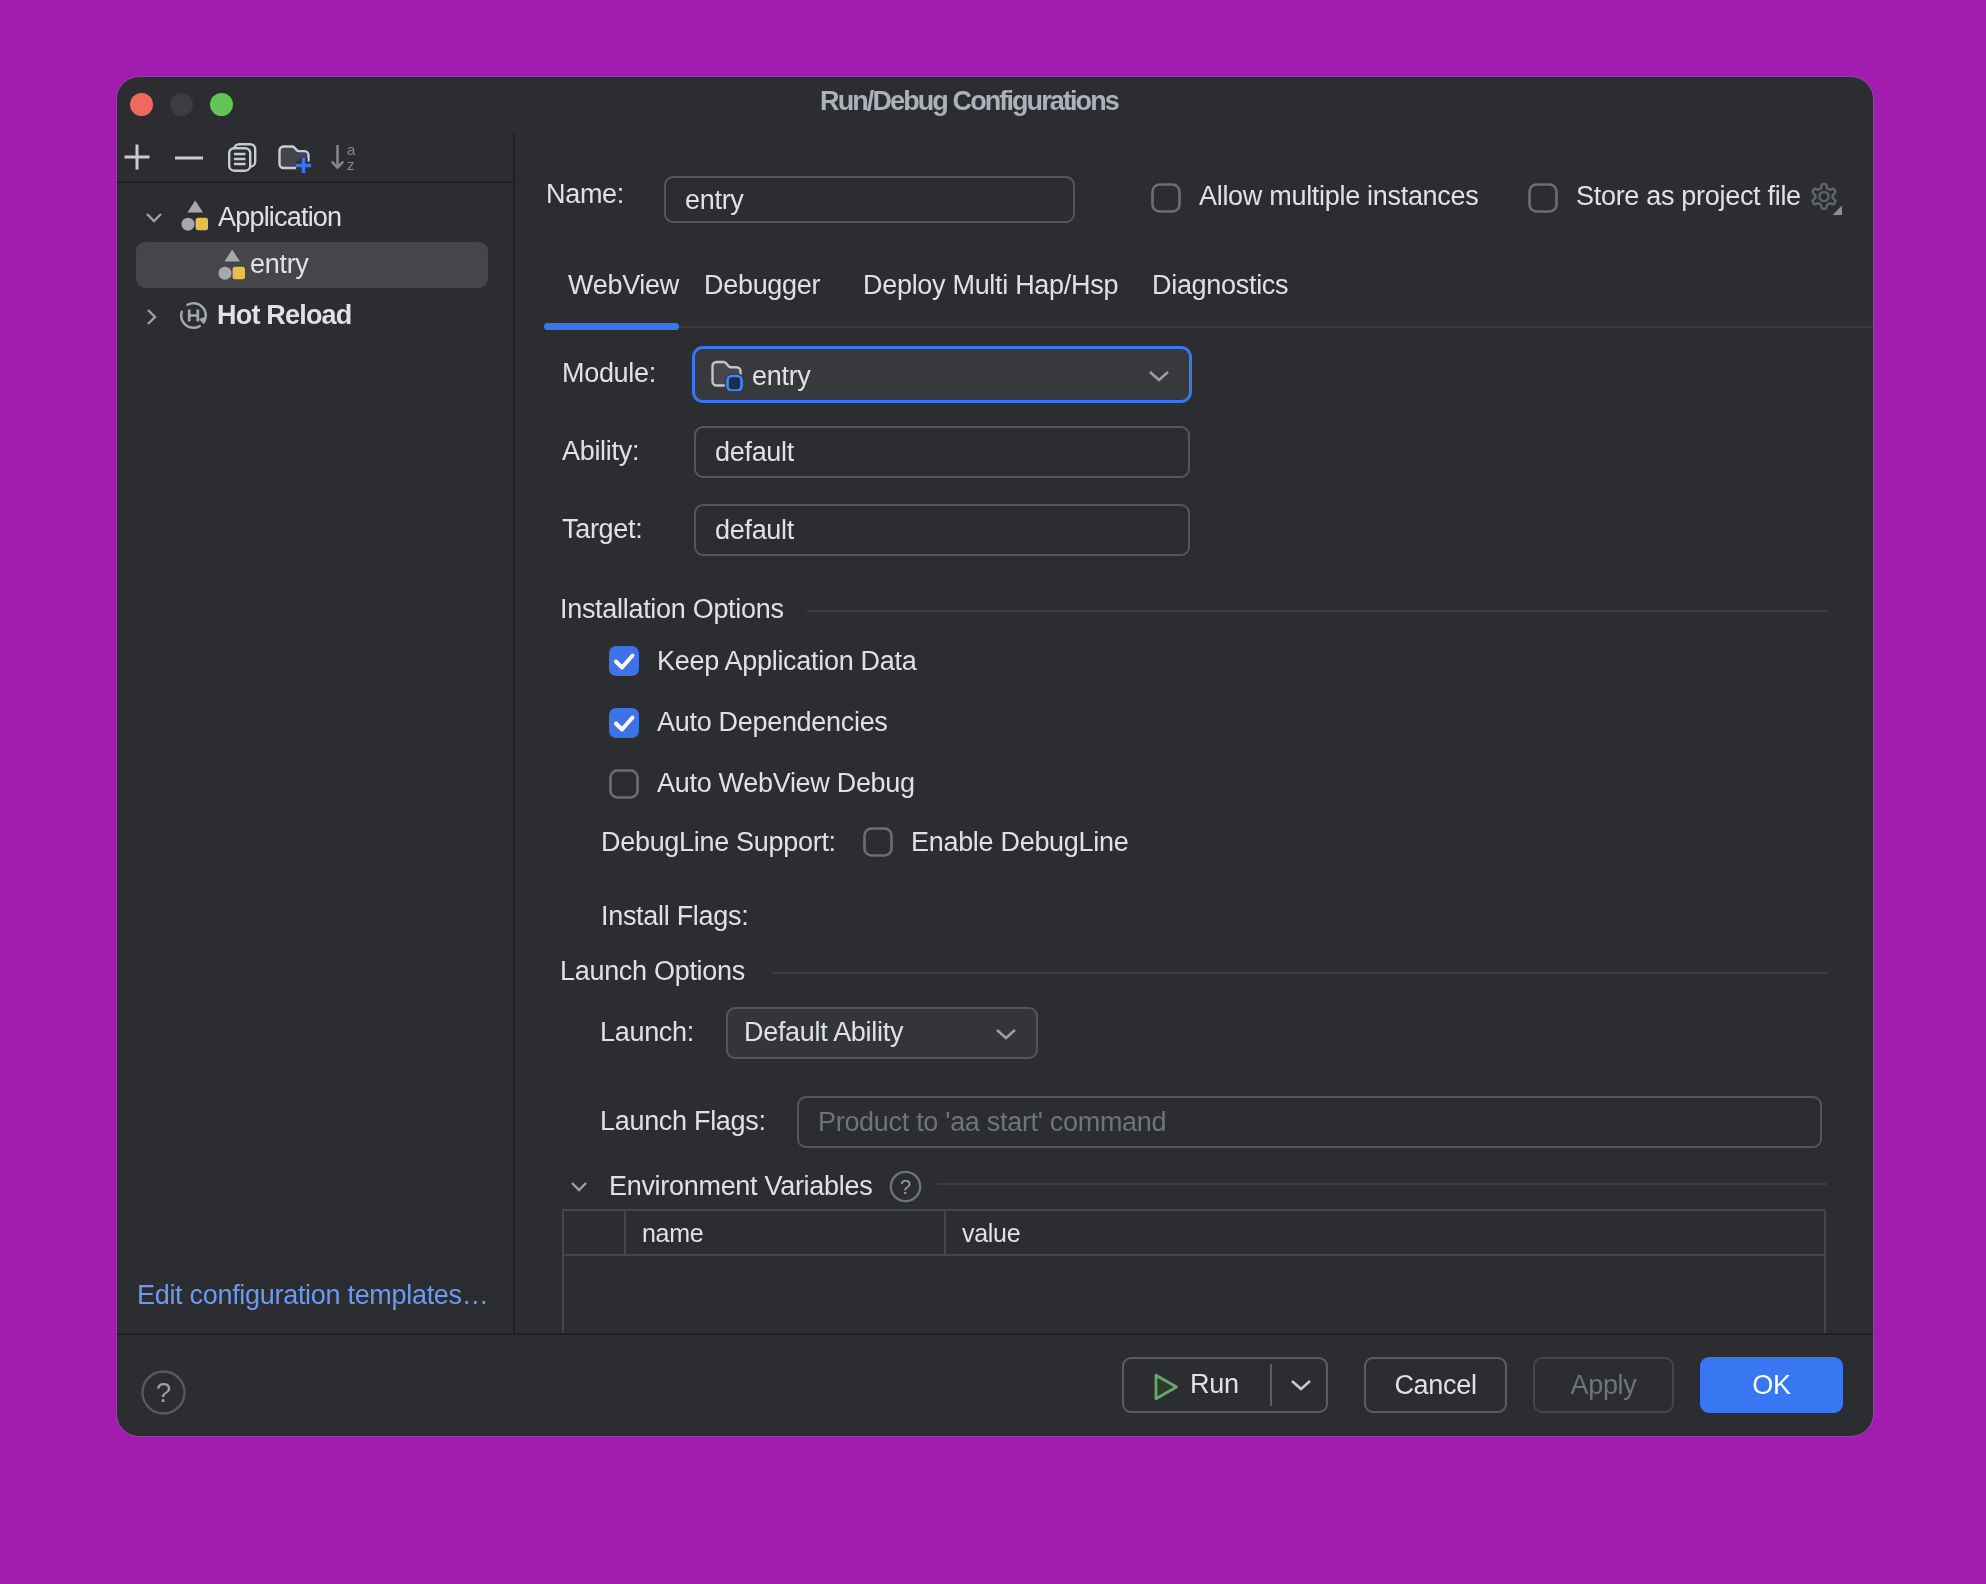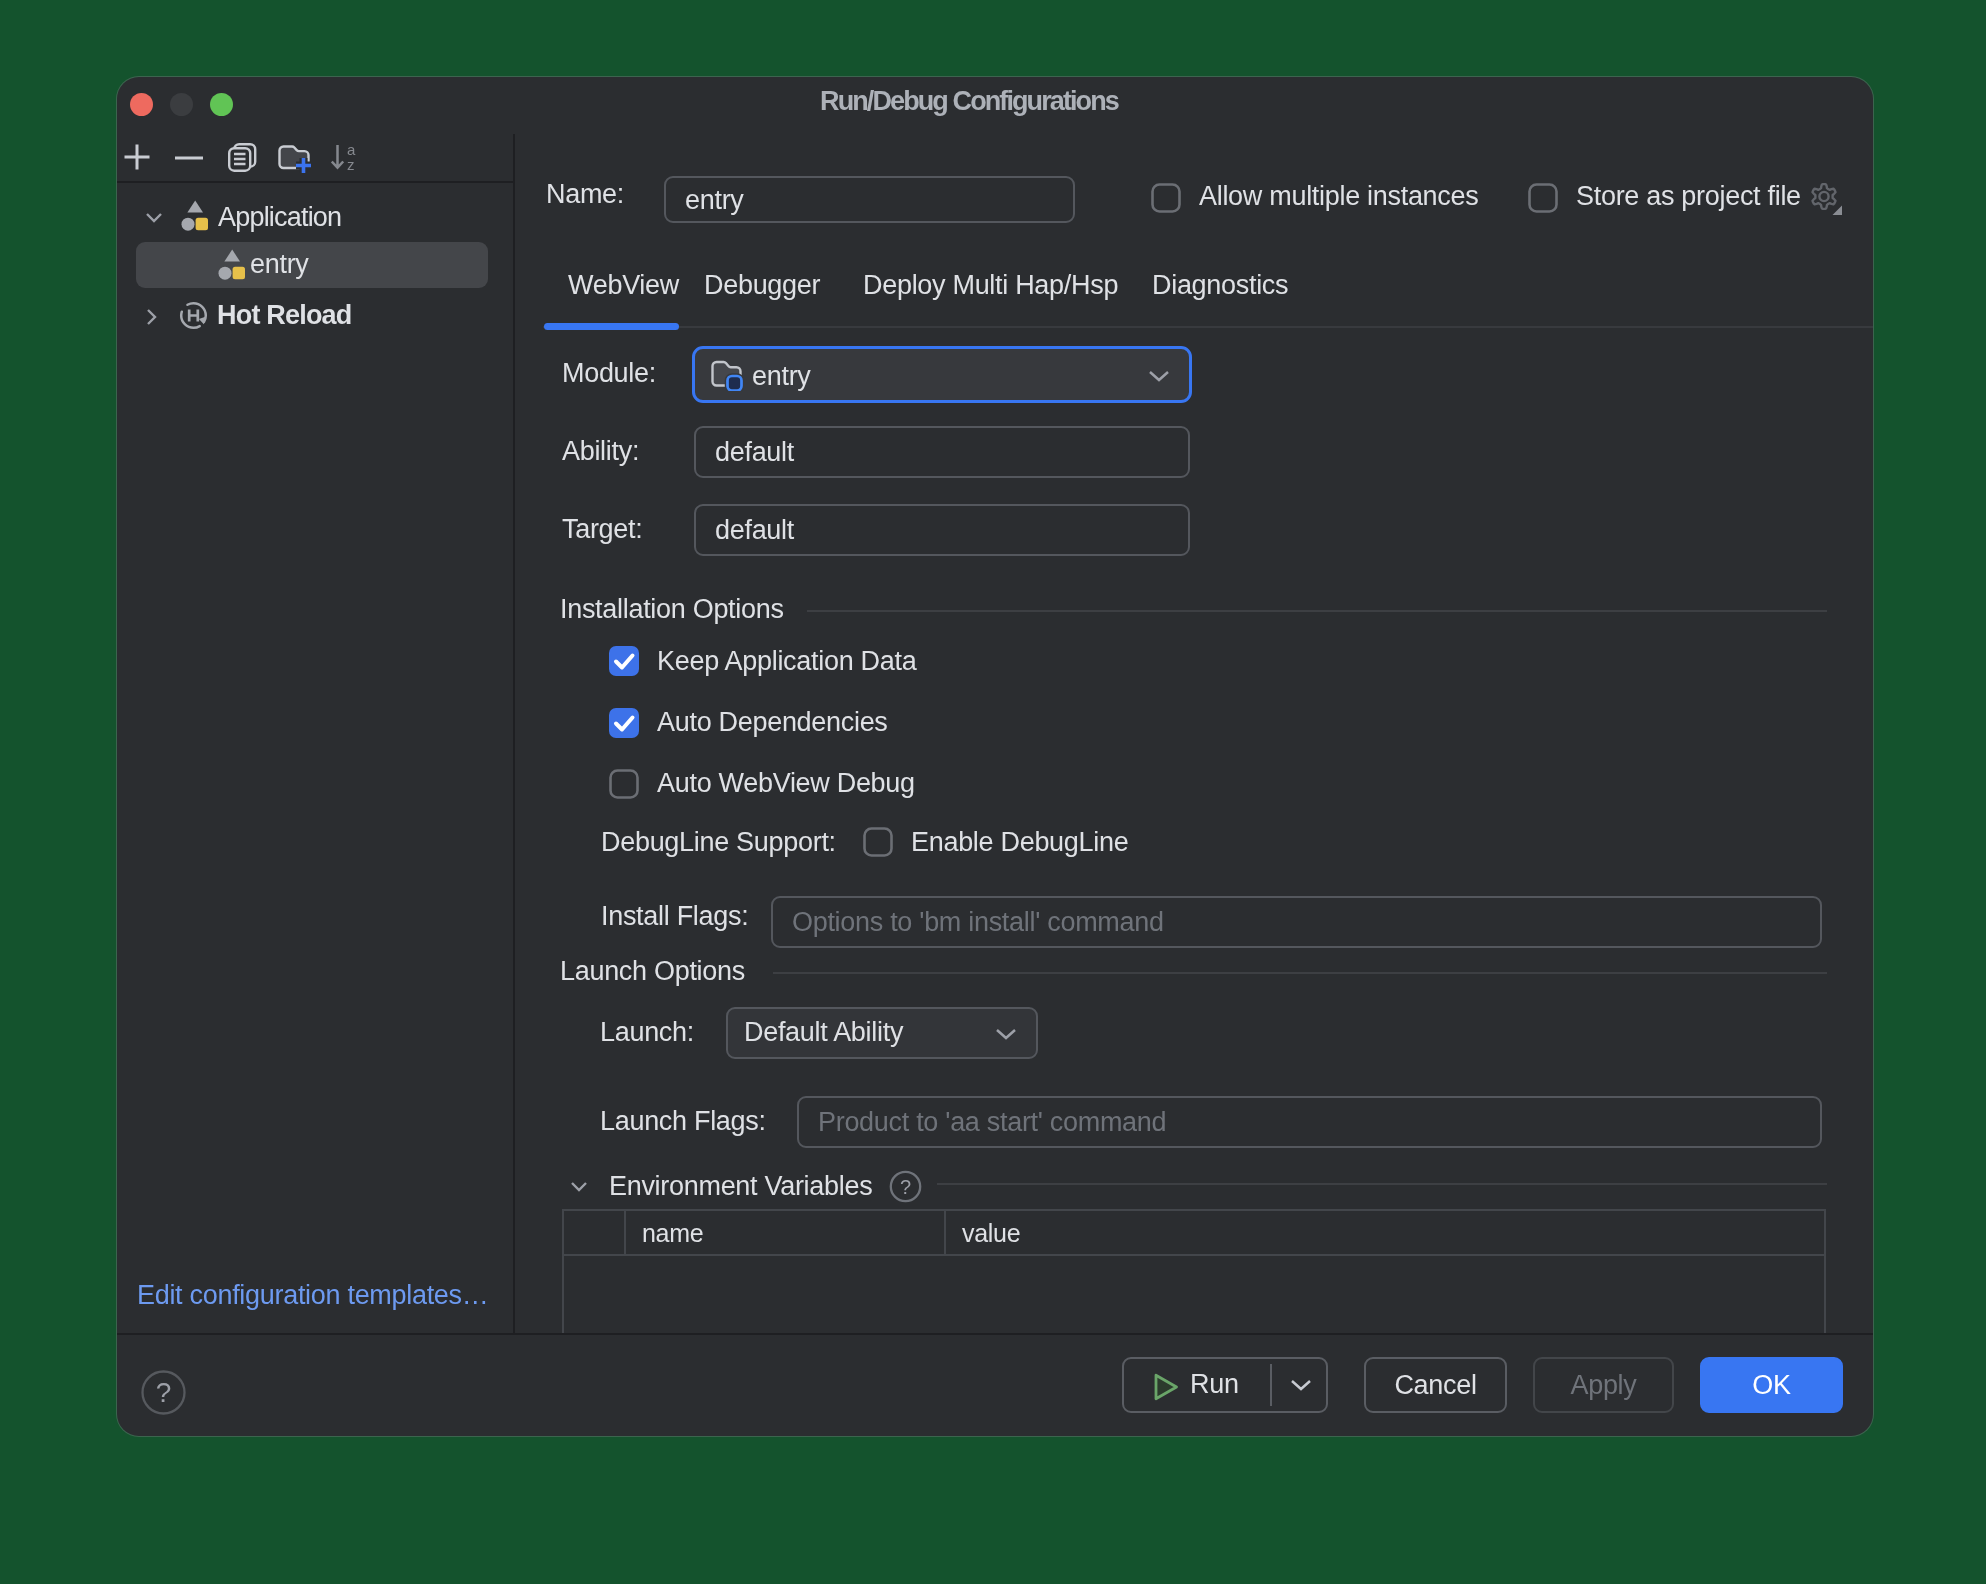--- a/index.html
+++ b/index.html
@@ -1,17 +1,17 @@
 <!DOCTYPE html>
 <html><head>
 <meta charset="utf-8">
 <style>
 *{margin:0;padding:0;box-sizing:border-box}
 html,body{width:1986px;height:1584px;background:#000;font-family:"Liberation Sans",sans-serif;overflow:hidden}
-#root{position:relative;width:1986px;height:1584px;background:#14532d}
+#root{position:relative;width:1986px;height:1584px;background:#a21caf}
 .win{position:absolute;left:117px;top:77px;width:1756px;height:1359px;background:#2b2d30;border-radius:22px;box-shadow:0 0 0 1px rgba(125,128,133,.38)}
 .a{position:absolute;color:#dfe1e5;font-size:27px;letter-spacing:-0.3px;white-space:nowrap}
 .dim{color:#6f737a}
 .field{position:absolute;border:2px solid #54575d;border-radius:9px;background:#2b2d30}
 .field .ph{position:absolute;left:19px;top:50%;transform:translateY(-50%);color:#6f737a;font-size:27px;letter-spacing:-0.3px;white-space:nowrap}
 .field .tx{position:absolute;left:19px;top:50%;transform:translateY(-50%);color:#dfe1e5;font-size:27px;letter-spacing:-0.3px;white-space:nowrap}
 .hline{position:absolute;height:1.5px;background:#3d3f43}
 .btn{position:absolute;height:56px;border:2px solid #5a5d63;border-radius:9px;display:flex;align-items:center;justify-content:center;color:#dfe1e5;font-size:27px;letter-spacing:-0.3px}
 svg{display:block}
 </style>
@@ -177,23 +177,20 @@
       </div>
   <div class="a" style="left:540px;top:691px">Auto WebView Debug</div>
   <div class="a" style="left:484px;top:750px">DebugLine Support:</div>
   <div class="a" id="cb-dl" style="left:746px;top:750px">
         <svg width="30" height="30">
           <rect x="1.5" y="1.5" width="27" height="27" rx="7" fill="none" stroke="#6b6e74" stroke-width="2.6"></rect>
         </svg>
       </div>
   <div class="a" style="left:794px;top:750px">Enable DebugLine</div>
   <div class="a" style="left:484px;top:824px">Install Flags:</div>
-  <div class="field" style="left:654px;top:819px;width:1051px;height:52px">
-        <div class="ph">Options to 'bm install' command</div>
-      </div>
 
   <div class="a" style="left:443px;top:879px">Launch Options</div>
   <div class="hline" style="left:656px;top:895px;width:1054px"></div>
   <div class="a" style="left:483px;top:940px">Launch:</div>
   <div class="a" id="combo-launch" style="left:609px;top:930px;width:312px;height:52px;border:2px solid #54575d;border-radius:9px;background:#333539"></div>
   <div class="a" style="left:627px;top:940px">Default Ability</div>
   <div class="a" style="left:878px;top:951px">
         <svg width="22" height="12">
           <path d="M2 2l9 8 9-8" stroke="#9da0a8" stroke-width="2.5" fill="none"></path>
         </svg>

